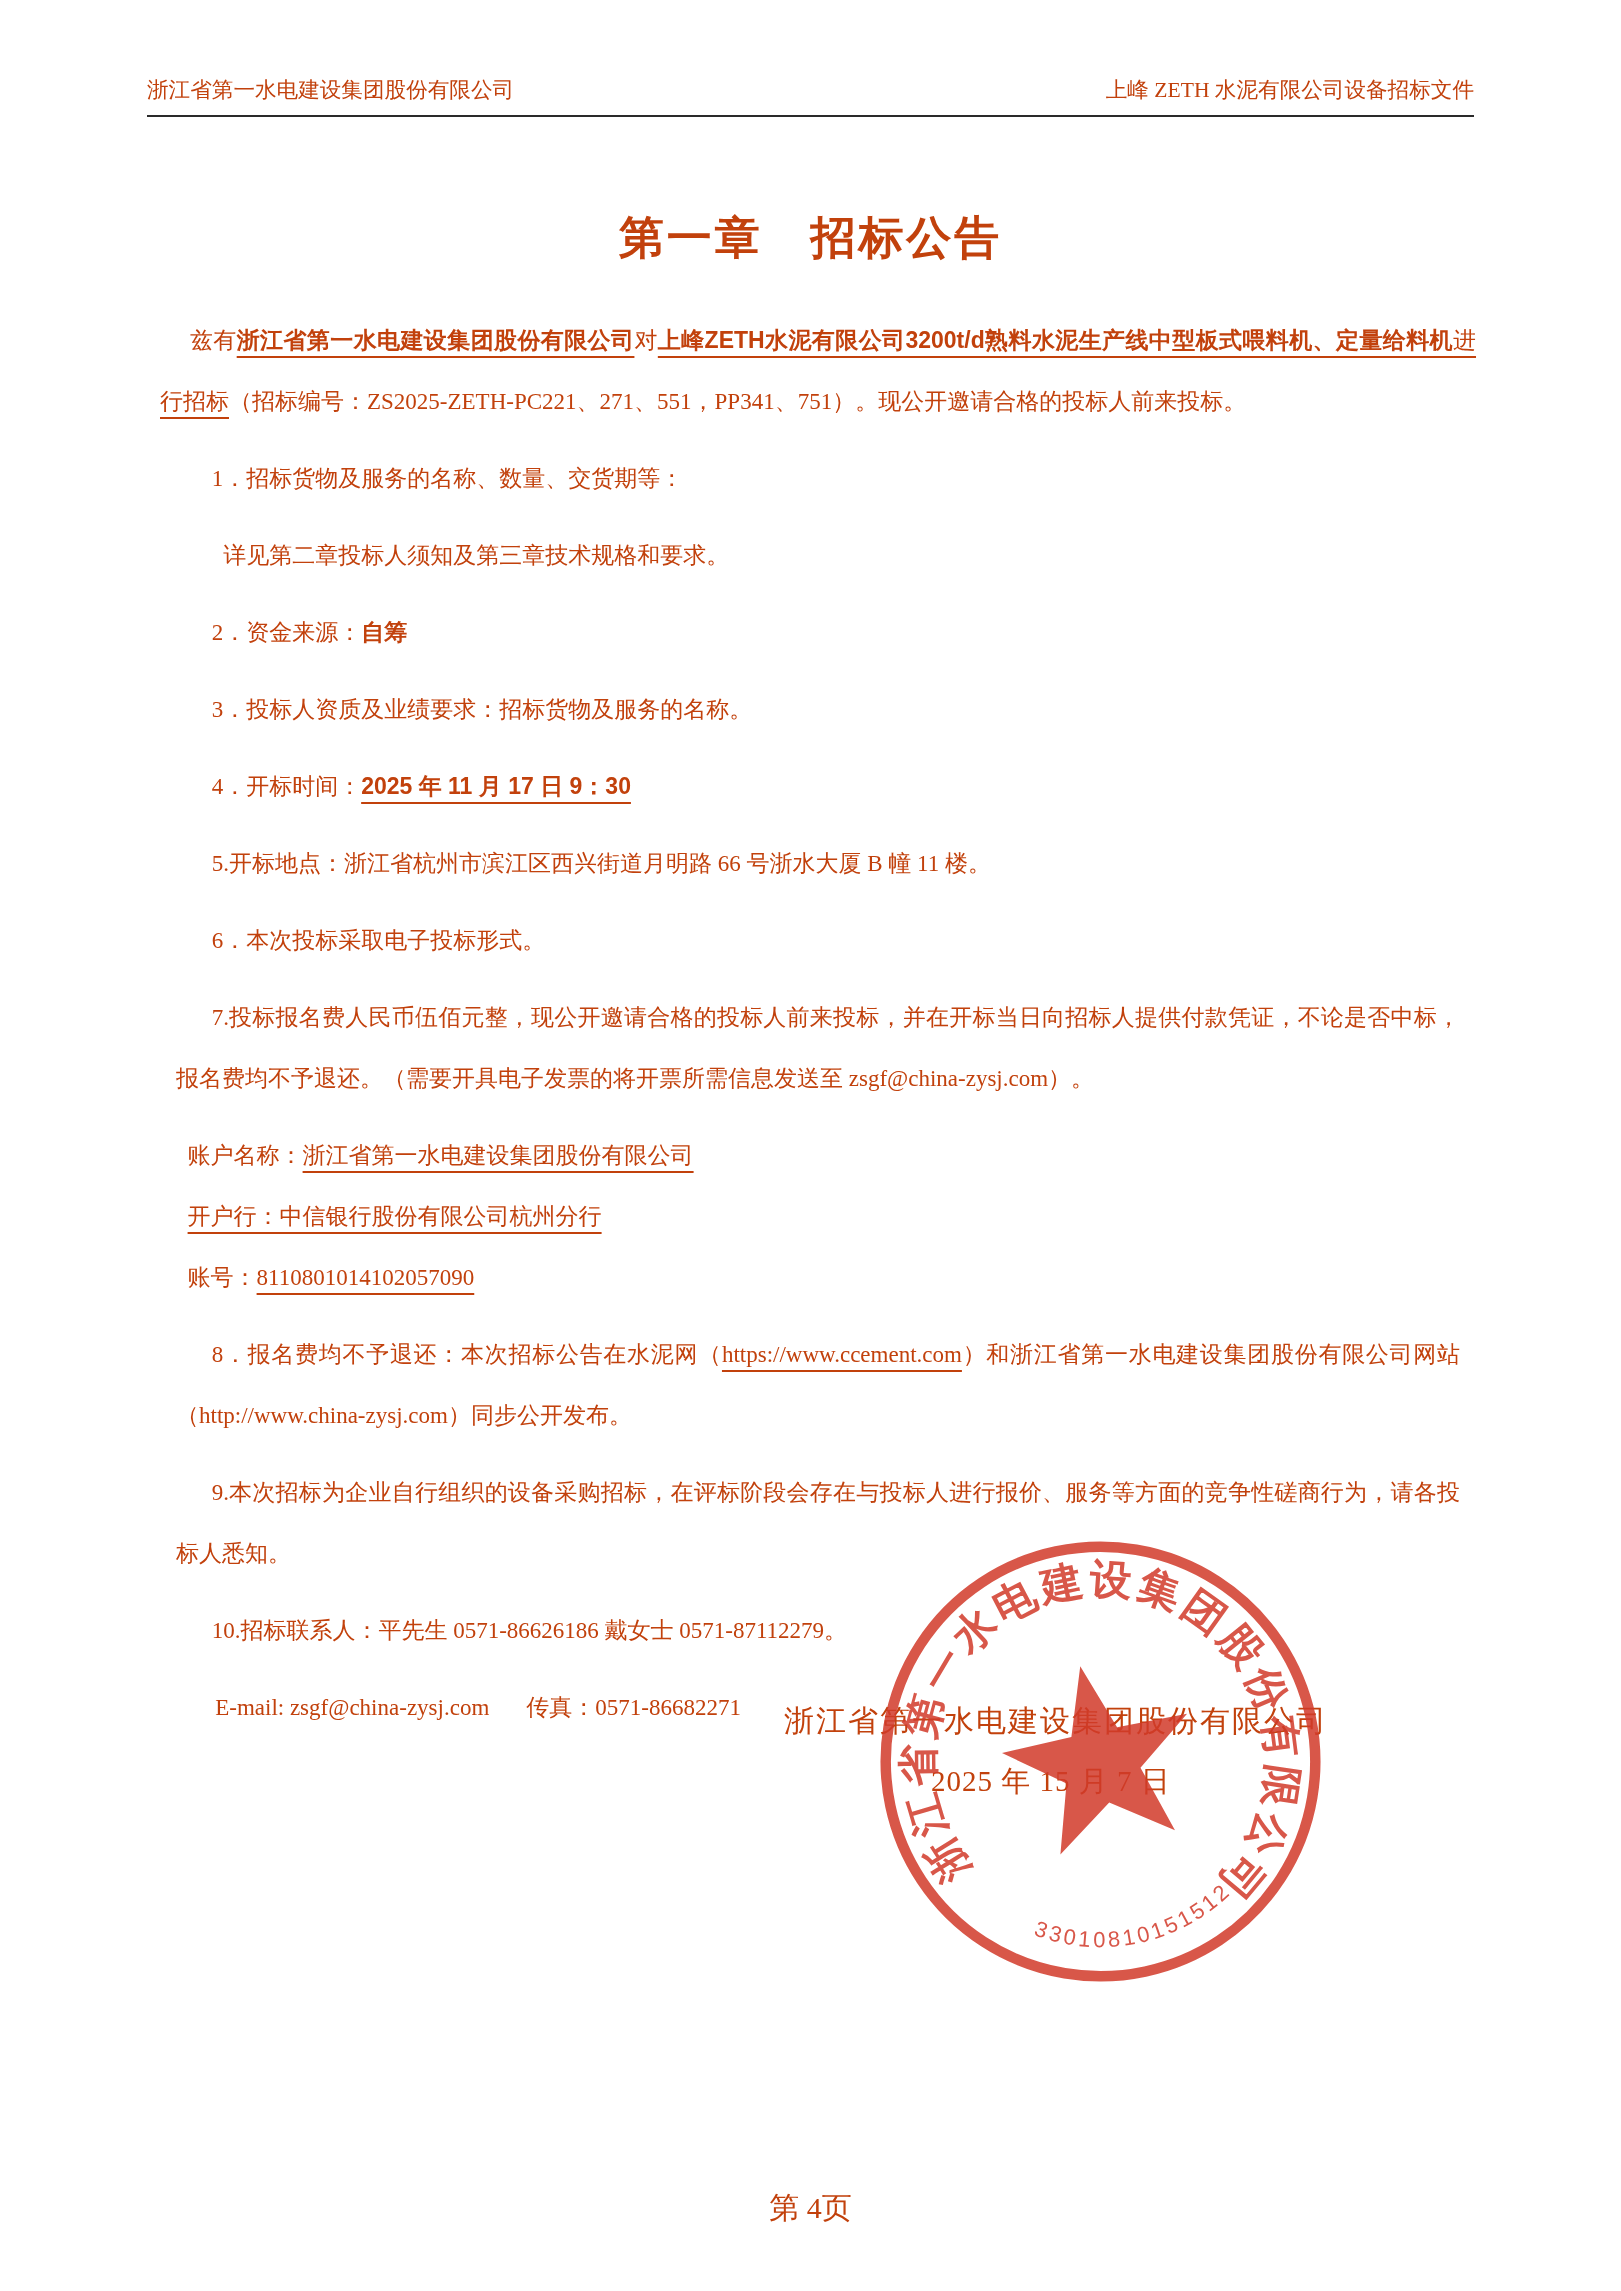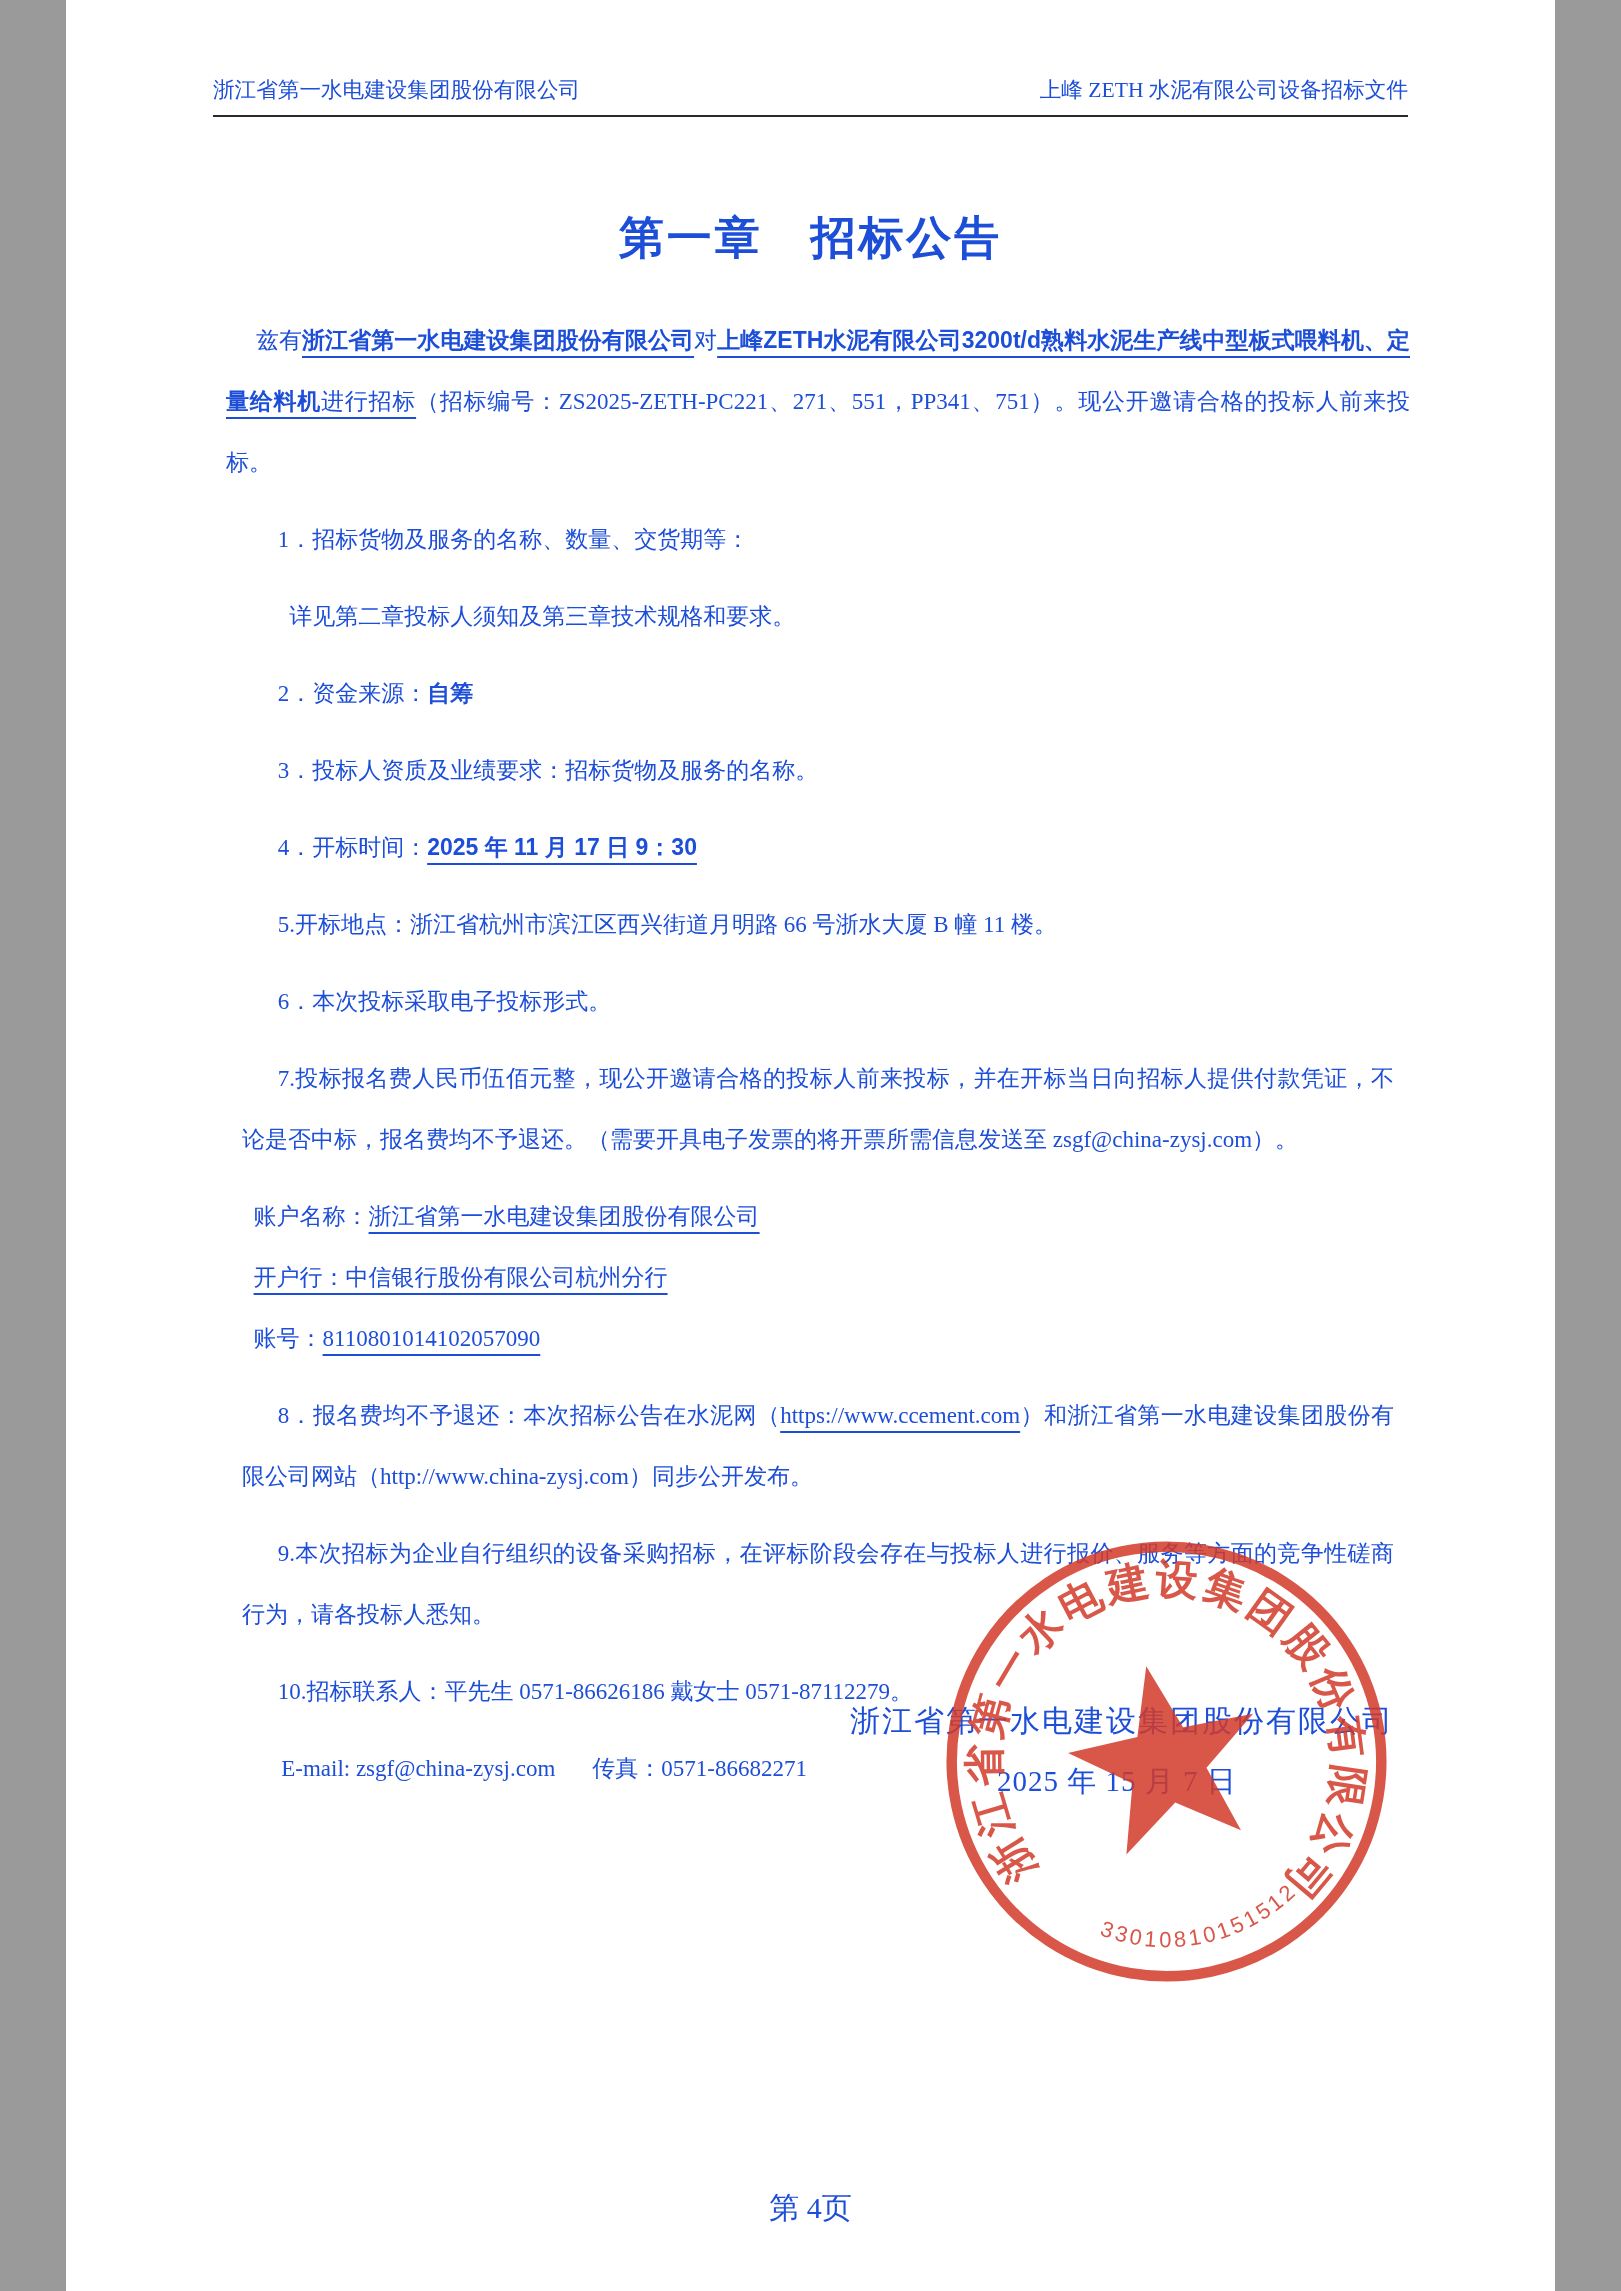--- a/index.html
+++ b/index.html
@@ -1,21 +1,21 @@
 <!DOCTYPE html>
 <html><head>
 <meta charset="utf-8">
 <style>
   html,body { margin:0; padding:0; background:#9a9a9a; }
   .page {
     position:relative;
-    width:1489px; height:2292px;
+    width:1621px; height:2292px;
     margin:0 auto;
     background:#ffffff;
-    color:#1d4ed8;
+    color:#c2410c;
     font-family:"Liberation Serif","DejaVu Serif",serif;
     overflow:hidden;
   }
   
   .header {
     position:absolute; top:76px; left:147px; right:147px;
     display:flex; justify-content:space-between; align-items:flex-end;
     font-size:21.6px; line-height:29px;
     border-bottom:2.9px solid #2a2a2a;
     padding-bottom:9.8px;

